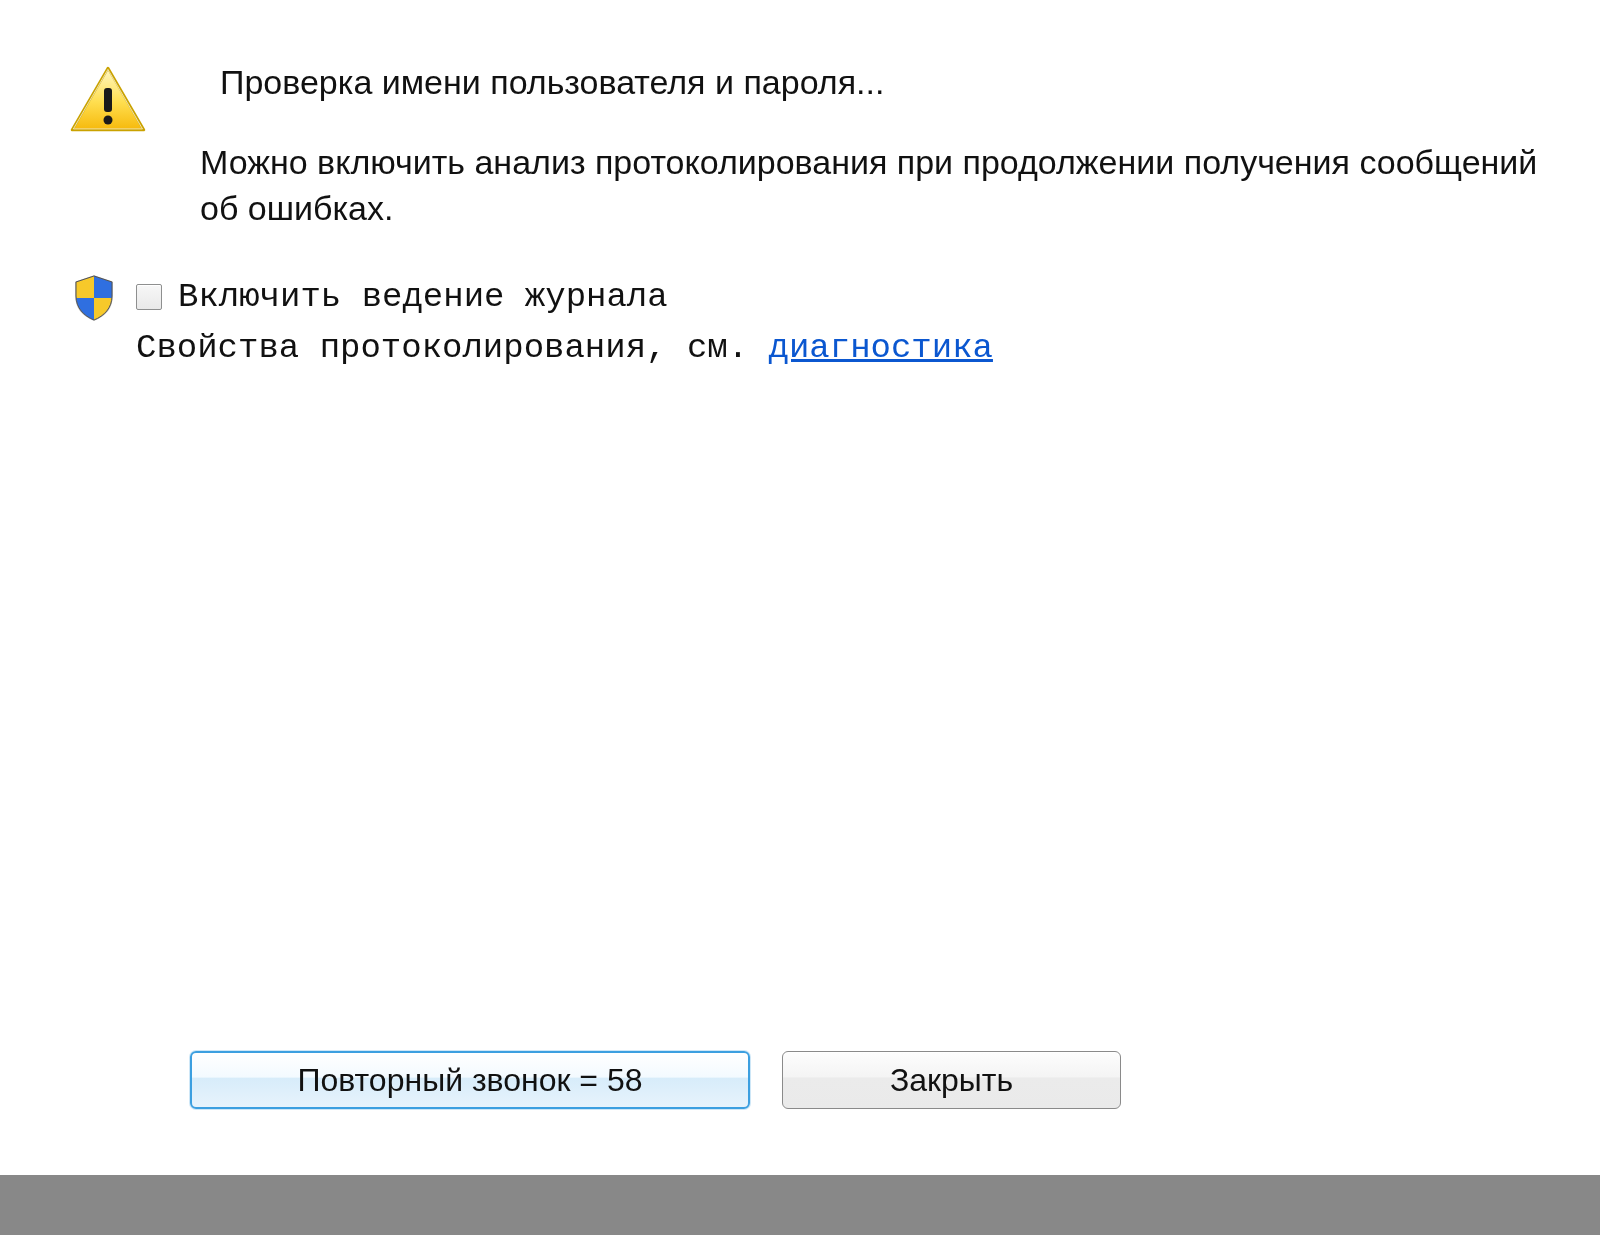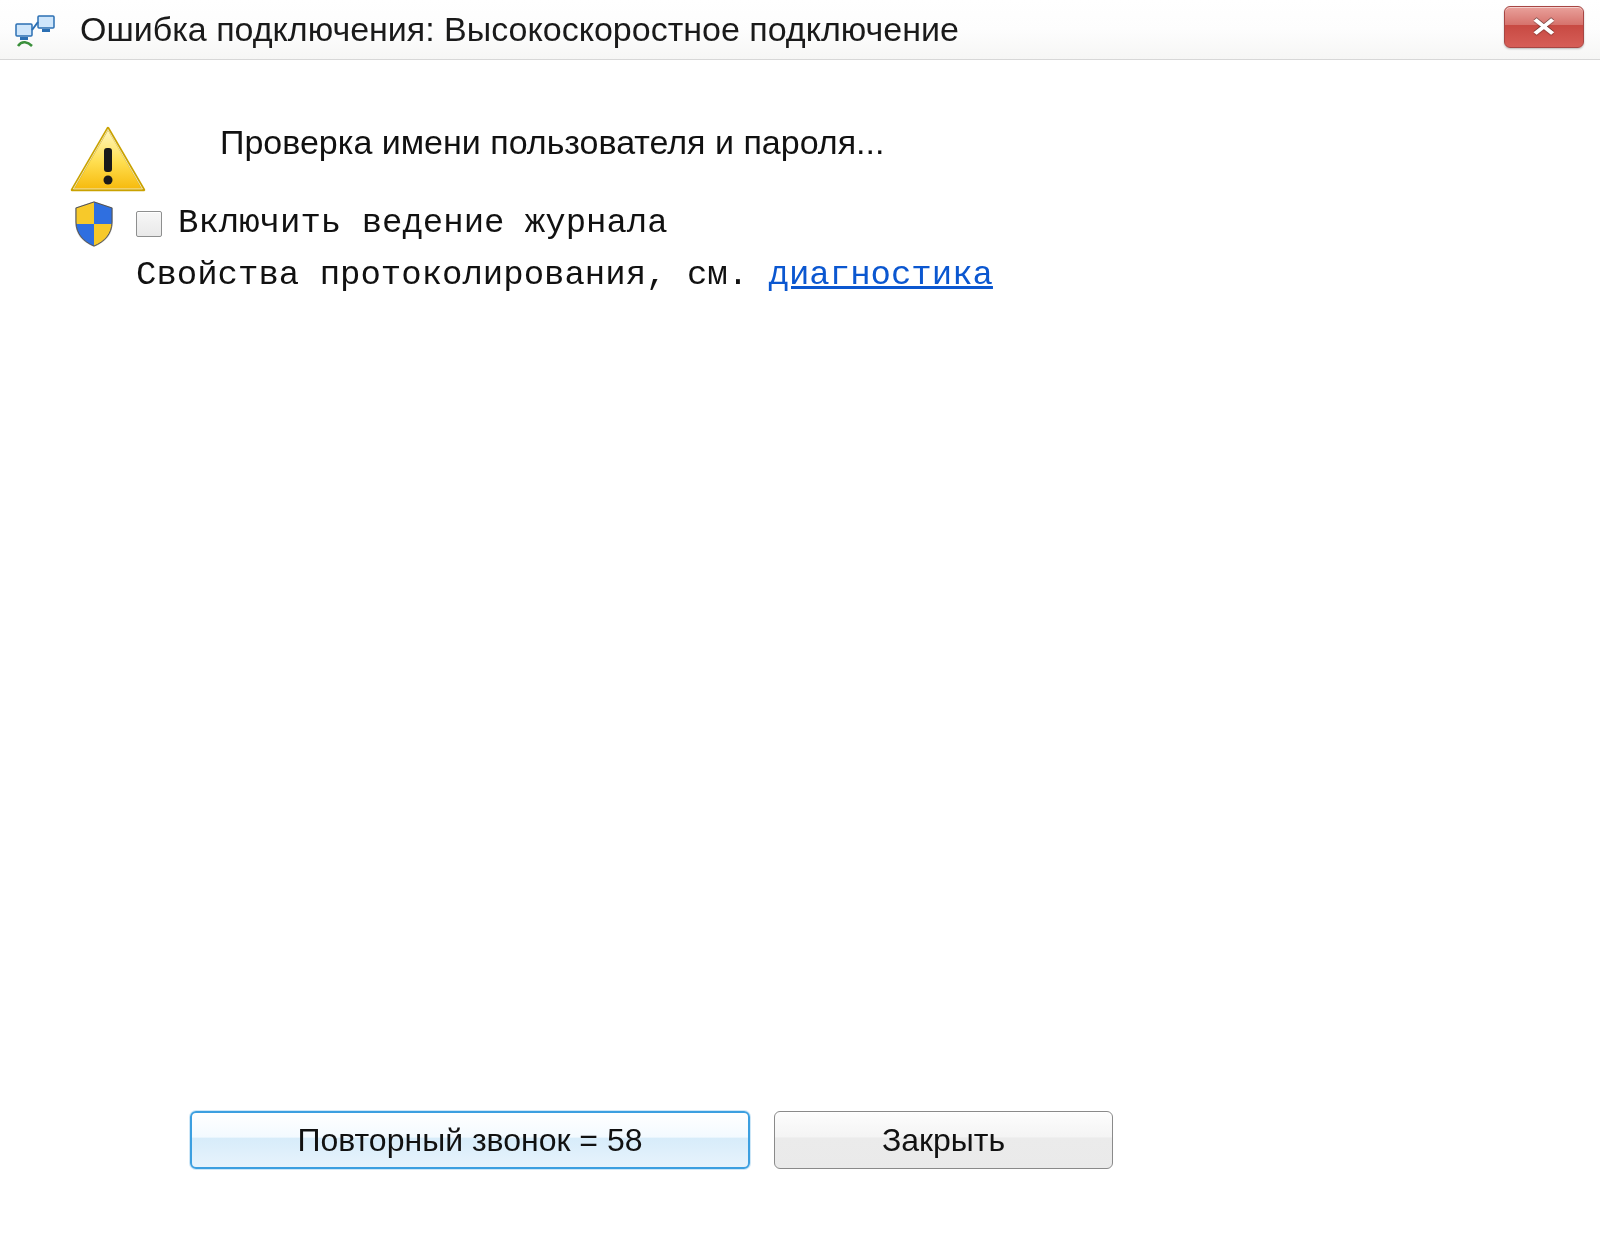--- a/index.html
+++ b/index.html
@@ -166,21 +166,21 @@
   .params-block { line-height: 1.35; }
 
   
   .button-row {
     position: absolute;
     left: 0;
     right: 0;
     bottom: 66px;
     display: flex;
     justify-content: flex-start;
-    gap: 24px;
+    gap: 32px;
     padding-left: 190px;
   }
 
   .btn {
     height: 58px;
     font-size: 32px;
     color: #111;
     display: flex;
     align-items: center;
     justify-content: center;
@@ -201,36 +201,20 @@
   }
 
   .btn.close { width: 339px; }
 
 </style>
 </head>
 <body>
 
 <div class="window">
 
-  <div class="titlebar">
-    <span class="app-icon">
-      <svg width="44" height="40" viewBox="0 0 44 40">
-        <rect x="2" y="14" width="16" height="12" rx="1" fill="#cfe6fb" stroke="#2b6fb3" stroke-width="1.5"></rect>
-        <rect x="24" y="6" width="16" height="12" rx="1" fill="#cfe6fb" stroke="#2b6fb3" stroke-width="1.5"></rect>
-        <rect x="6" y="27" width="8" height="3" fill="#2b6fb3"></rect>
-        <rect x="28" y="19" width="8" height="3" fill="#2b6fb3"></rect>
-        <line x1="18" y1="20" x2="24" y2="12" stroke="#2b6fb3" stroke-width="2"></line>
-        <path d="M4 36 C 8 30, 14 32, 18 36" stroke="#3a8f3a" stroke-width="2.5" fill="none"></path>
-      </svg>
-    </span>
-    <span class="title-text">Ошибка подключения: Высокоскоростное подключение</span>
-    <div class="close-btn">
-      <span class="close-x">✕</span>
-    </div>
-  </div>
 
   <div class="content">
 
     <div class="row1">
       <div class="warning-icon">
         <svg width="80" height="72" viewBox="0 0 80 72">
           <defs>
             <linearGradient id="ygrad" x1="0" y1="0" x2="0" y2="1">
               <stop offset="0%" stop-color="#fff8c7"></stop>
               <stop offset="55%" stop-color="#ffde4f"></stop>
@@ -239,20 +223,21 @@
           </defs>
           <path d="M40 4 L76 66 L4 66 Z" fill="url(#ygrad)" stroke="#caa200" stroke-width="2.5" stroke-linejoin="round"></path>
           <path d="M40 4 L76 66 L4 66 Z" fill="none" stroke="#ffffff" stroke-width="1" stroke-linejoin="round" opacity="0.7" transform="translate(0,1) scale(0.96) translate(1.6,0.6)"></path>
           <rect x="36" y="24" width="8" height="24" rx="3" fill="#1a1a1a"></rect>
           <circle cx="40" cy="56" r="4.5" fill="#1a1a1a"></circle>
         </svg>
       </div>
 
       <div class="main-text">
         <div class="status-line">Проверка имени пользователя и пароля...</div>
+        <div class="logging-tip">Можно включить анализ протоколирования при продолжении получения сообщений об ошибках.</div>
       </div>
     </div>
 
     <div class="opt-row">
       <div class="shield-icon">
         <svg width="44" height="48" viewBox="0 0 44 48">
           <path d="M22 2 L40 8 V22 C40 34 32 42 22 46 C12 42 4 34 4 22 V8 Z" fill="none" stroke="#b6b6b6" stroke-width="1.5"></path>
           <path d="M22 2 L40 8 V24 H22 Z" fill="#2f6fe0"></path>
           <path d="M22 2 L4 8  V24 H22 Z" fill="#f7c92a"></path>
           <path d="M4 24 H22 V46 C12 42 4 34 4 22 Z" fill="#2f6fe0"></path>

